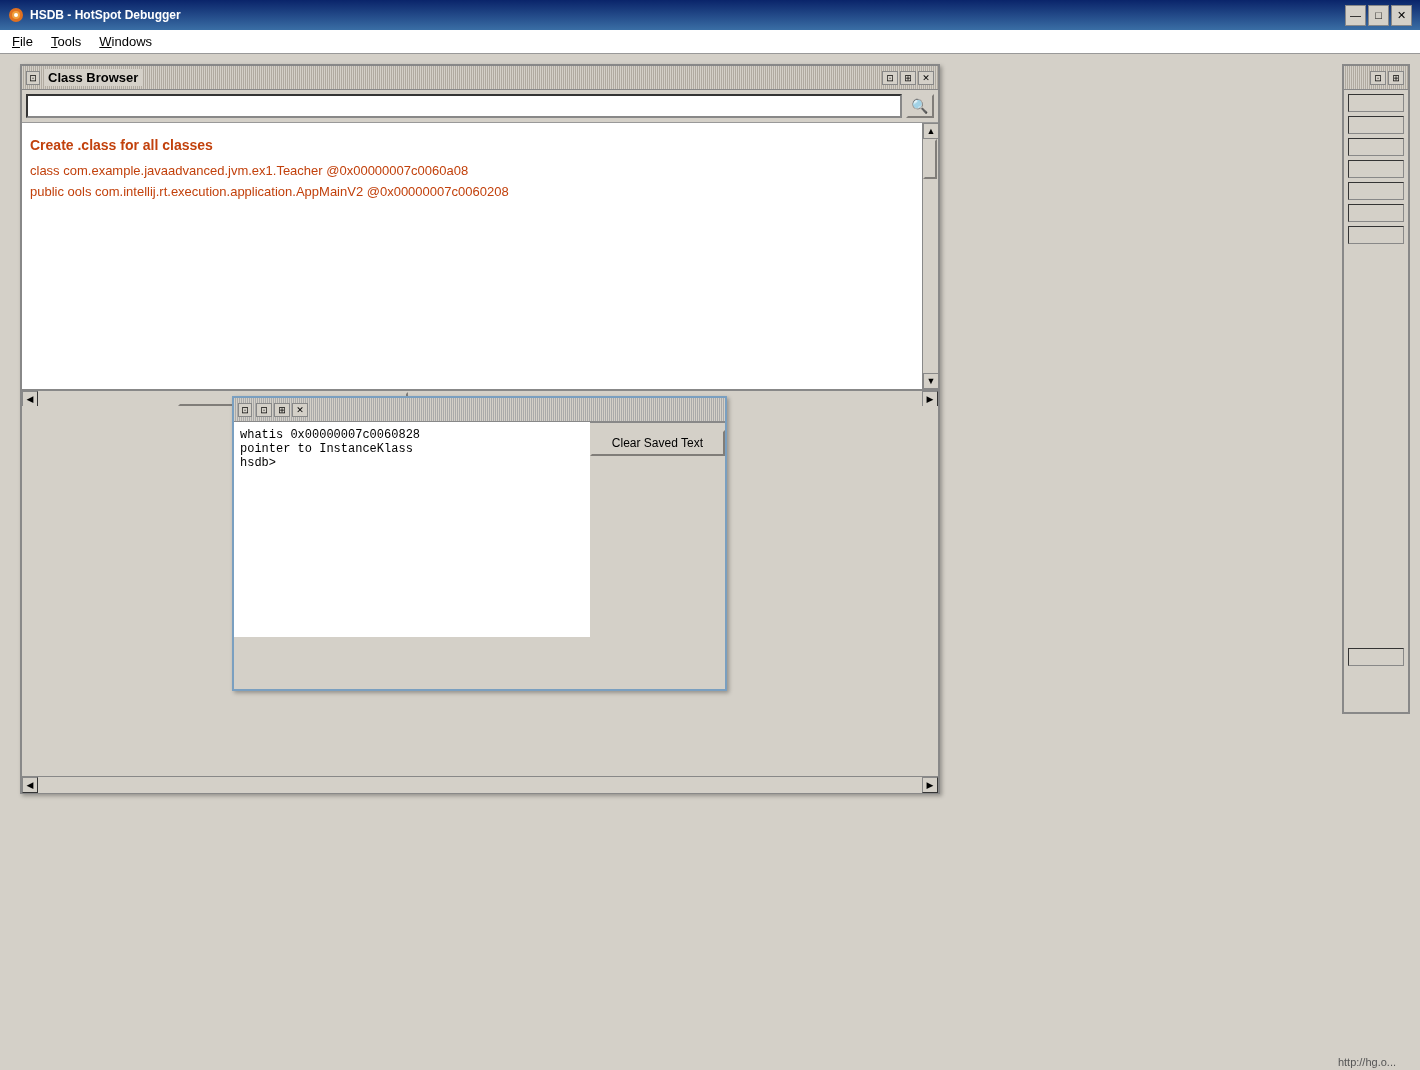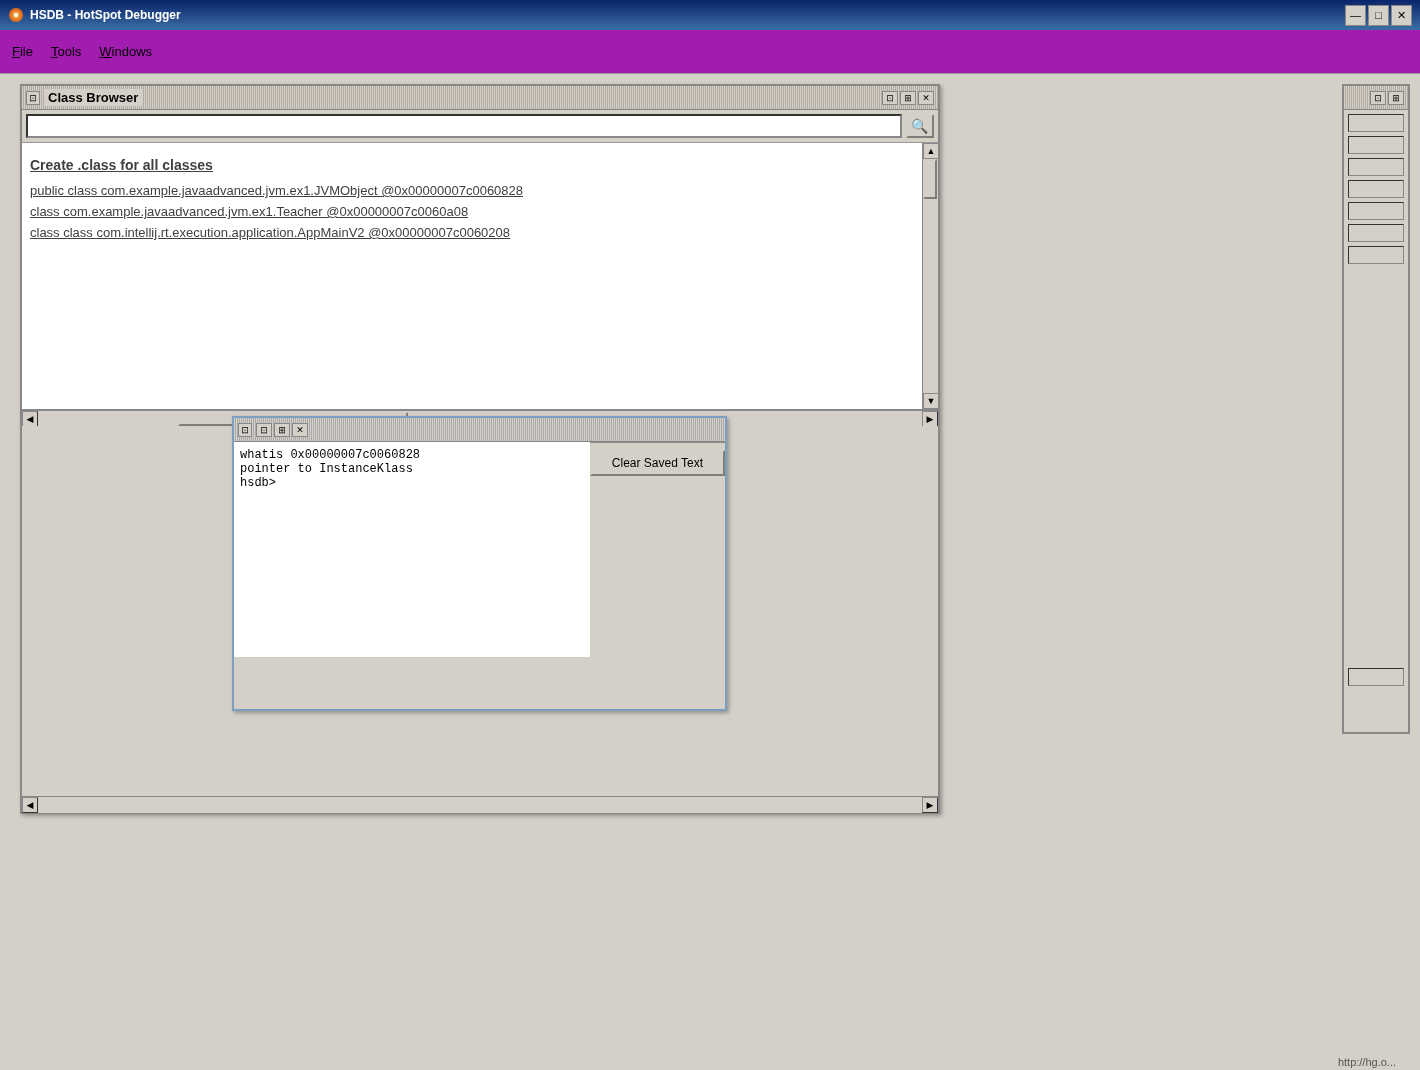--- a/index.html
+++ b/index.html
@@ -46,24 +46,24 @@
       color: #000;
       font-size: 11px;
       cursor: pointer;
       display: flex;
       align-items: center;
       justify-content: center;
     }
 
     
     .menu-bar {
-      background: #a21caf;
+      background: #ffffff;
       border-bottom: 1px solid #999;
       display: flex;
-      padding: 12px 4px;
+      padding: 2px 4px;
       gap: 2px;
     }
     .menu-item {
       padding: 2px 8px;
       font-size: 13px;
       cursor: pointer;
       color: #000;
     }
     .menu-item-underline {
       text-decoration: underline;
@@ -171,22 +171,21 @@
       background: #d4d0c8;
       border: 2px outset #d4d0c8;
       cursor: pointer;
       display: flex;
       align-items: center;
       justify-content: center;
       font-size: 14px;
     }
 
     .class-link {
-      color: #404040;
-      text-decoration: underline;
+      color: #c2410c;
       cursor: pointer;
       display: block;
       margin: 6px 0;
       font-size: 13px;
     }
     .class-link-bold {
       font-weight: bold;
       font-size: 14px;
       margin-bottom: 10px;
     }
@@ -457,23 +456,22 @@
       <div class="class-browser-body">
 
         <div class="search-bar">
           <input class="search-input" type="text" placeholder="" style="">
           <button class="search-btn">🔍</button>
         </div>
 
         <div class="browser-scroll-area" style="height: 180px;">
           <div class="browser-text-area">
             <a class="class-link class-link-bold">Create .class for all classes</a>
-            <a class="class-link">public class com.example.javaadvanced.jvm.ex1.JVMObject @0x00000007c0060828</a>
             <a class="class-link">class com.example.javaadvanced.jvm.ex1.Teacher @0x00000007c0060a08</a>
-            <a class="class-link">class class com.intellij.rt.execution.application.AppMainV2 @0x00000007c0060208</a>
+            <a class="class-link">public ools com.intellij.rt.execution.application.AppMainV2 @0x00000007c0060208</a>
           </div>
 
           <div class="v-scrollbar">
             <div class="scroll-btn">▲</div>
             <div class="scroll-track">
               <div class="scroll-thumb"></div>
             </div>
             <div class="scroll-btn">▼</div>
           </div>
         </div>

